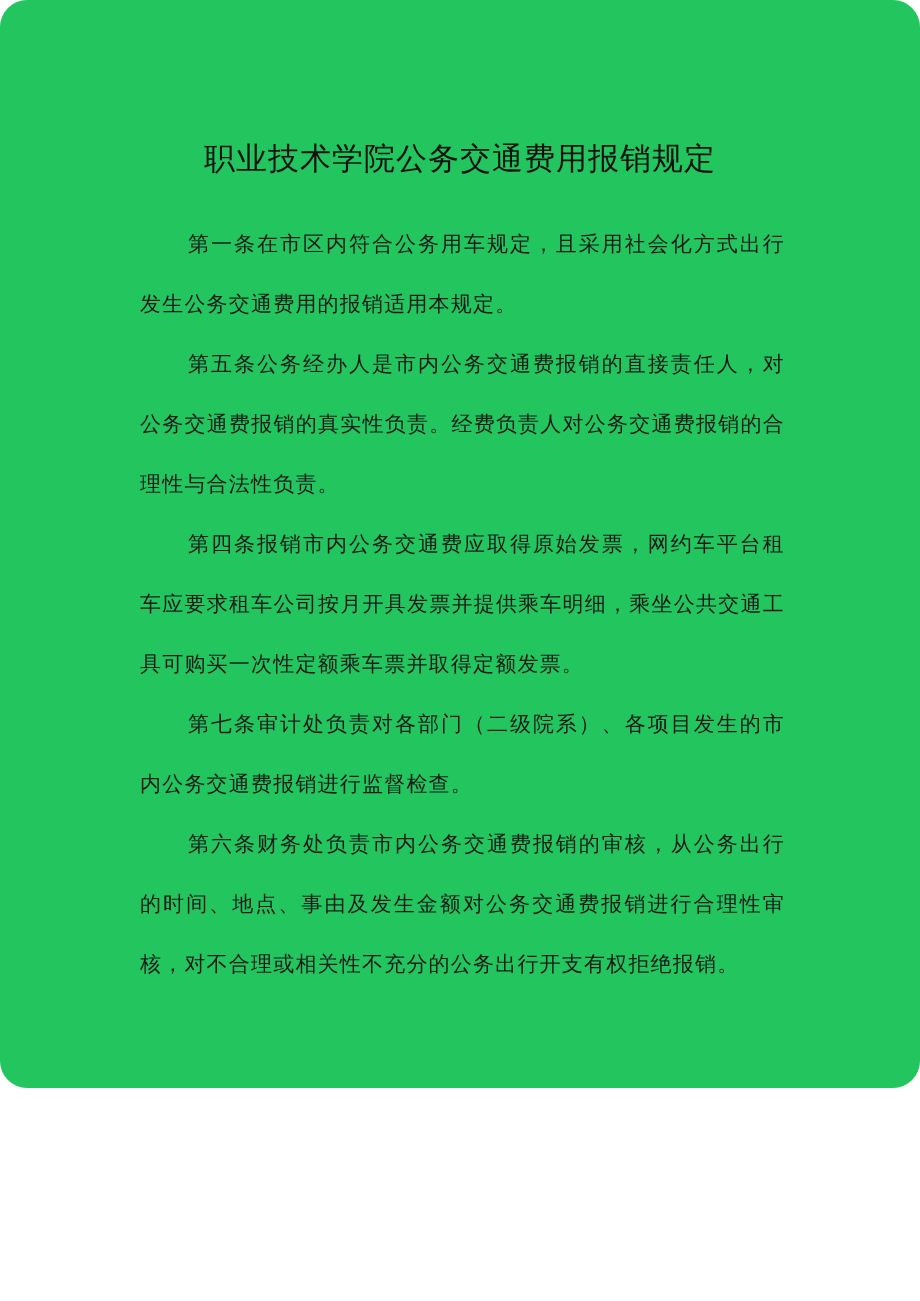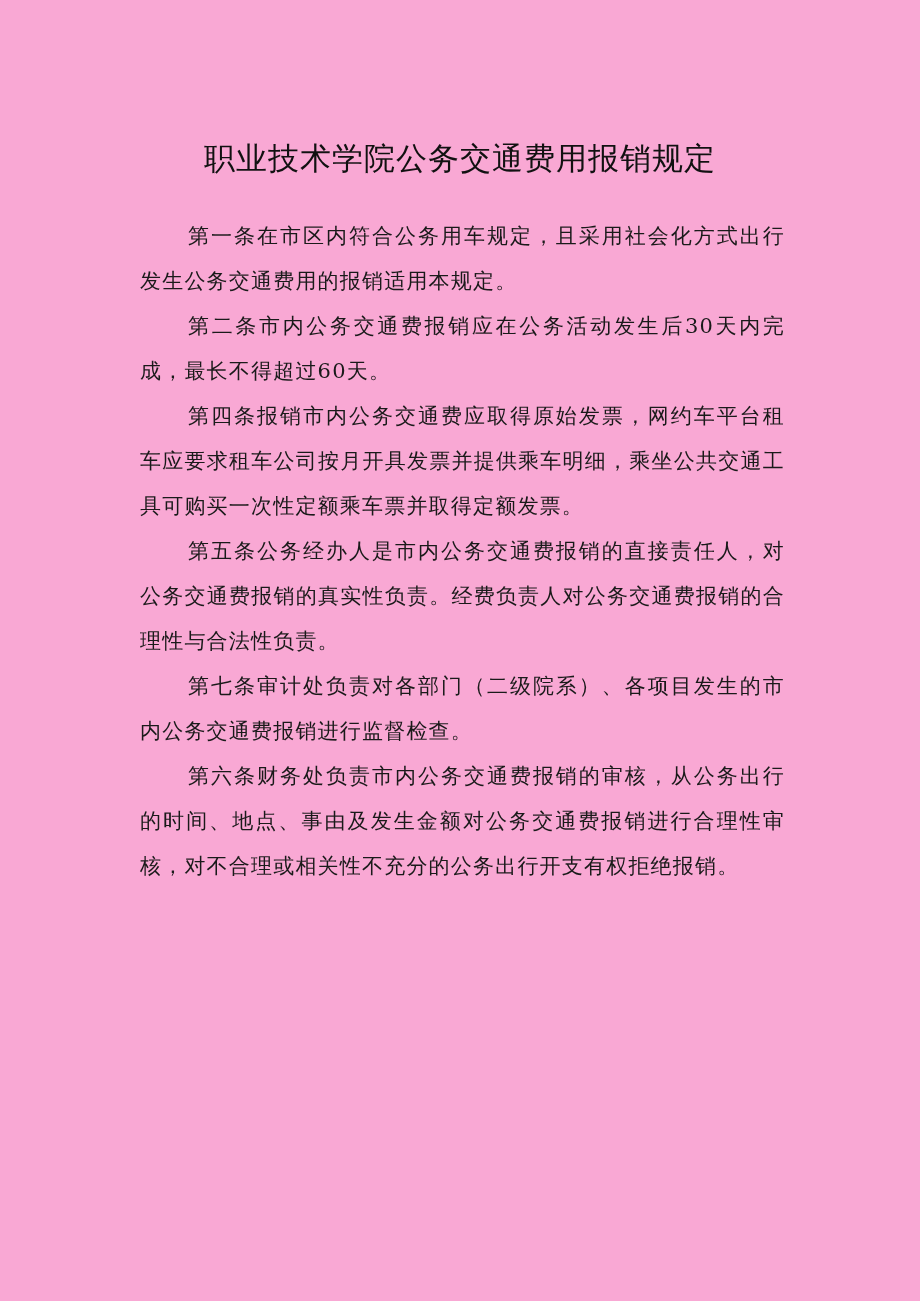--- a/index.html
+++ b/index.html
@@ -1,33 +1,32 @@
 <!DOCTYPE html>
 <html><head>
 <meta charset="utf-8">
 <style>
   html, body { margin: 0; padding: 0; background: #ffffff; }
   body { width: 920px; height: 1301px; position: relative; overflow: hidden;
          font-family: "DejaVu Serif", "Liberation Serif", serif; color: #1a1a1a; }
-  .page { position: absolute; left: 0; top: 0; width: 920px; height: 1301px; background: #f9a8d4; }
+  .page { position: absolute; left: 0; top: 0; width: 920px; height: 1088px; background: #22c55e; border-radius: 27px; }
   .title { position: absolute; left: 0; top: 138px; width: 920px; text-align: center;
            font-family: "DejaVu Sans", "Liberation Sans", sans-serif; font-size: 31px;
            letter-spacing: 1px; color: #111; margin: 0; font-weight: normal; }
   .body { position: absolute; left: 140px; top: 214px; width: 645px; }
-  .para { margin: 0; font-size: 21px; line-height: 45px; text-indent: 48px;
+  .para { margin: 0; font-size: 21px; line-height: 60px; text-indent: 48px;
           text-align: justify; text-align-last: left; letter-spacing: 1.2px; color: #1a1a1a; }
   .para.gap { margin-top: 0; }
   .para.last { margin-top: 6px; line-height: 34px; }
 </style>
 </head>
 <body>
 
 <div class="page">
   <h1 class="title">职业技术学院公务交通费用报销规定</h1>
   <div class="body">
     <p class="para">第一条在市区内符合公务用车规定，且采用社会化方式出行发生公务交通费用的报销适用本规定。</p>
-    <p class="para gap">第二条市内公务交通费报销应在公务活动发生后30天内完成，最长不得超过60天。</p>
+    <p class="para gap">第五条公务经办人是市内公务交通费报销的直接责任人，对公务交通费报销的真实性负责。经费负责人对公务交通费报销的合理性与合法性负责。</p>
     <p class="para gap">第四条报销市内公务交通费应取得原始发票，网约车平台租车应要求租车公司按月开具发票并提供乘车明细，乘坐公共交通工具可购买一次性定额乘车票并取得定额发票。</p>
-    <p class="para gap">第五条公务经办人是市内公务交通费报销的直接责任人，对公务交通费报销的真实性负责。经费负责人对公务交通费报销的合理性与合法性负责。</p>
     <p class="para gap">第七条审计处负责对各部门（二级院系）、各项目发生的市内公务交通费报销进行监督检查。</p>
     <p class="para gap">第六条财务处负责市内公务交通费报销的审核，从公务出行的时间、地点、事由及发生金额对公务交通费报销进行合理性审核，对不合理或相关性不充分的公务出行开支有权拒绝报销。</p>
   </div>
 </div>
 
 </body></html>

